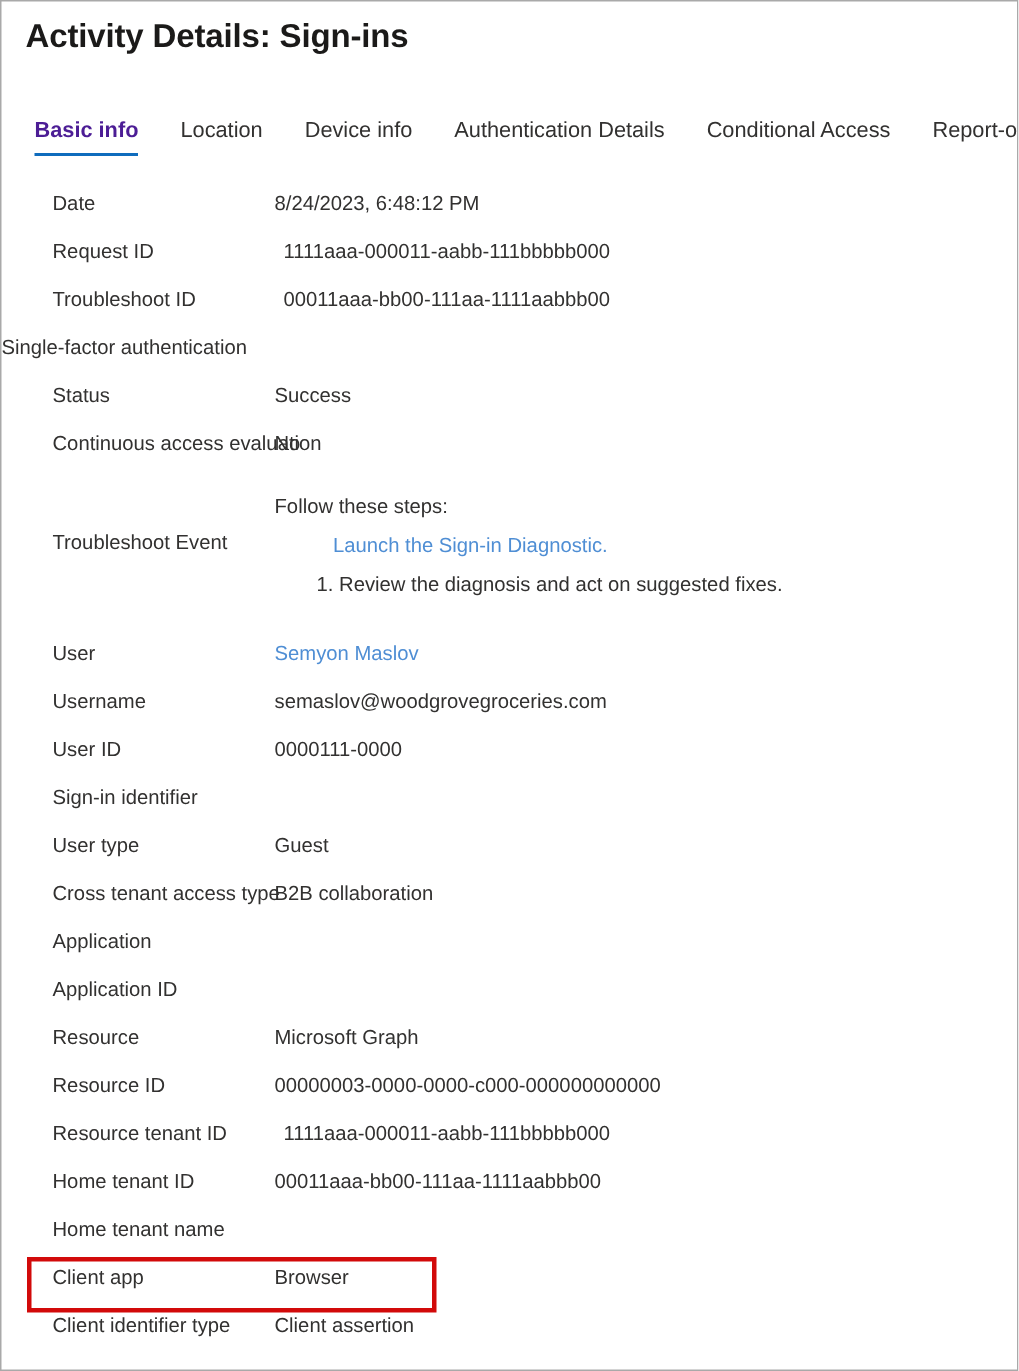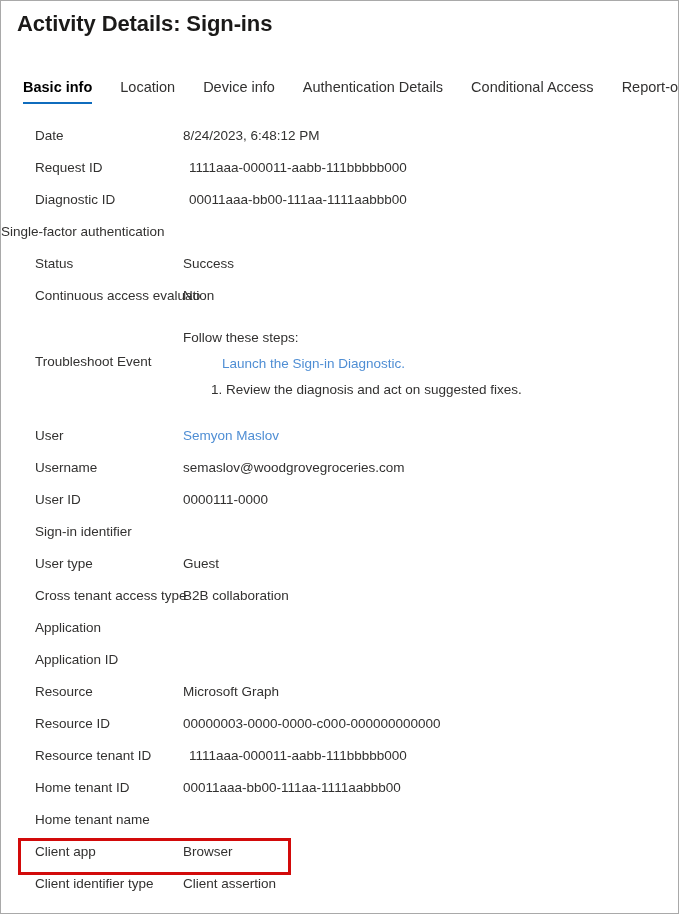--- a/index.html
+++ b/index.html
@@ -44,21 +44,21 @@
     position: relative;
     font-size: 14.5px;
     color: #323130;
     padding: 0 0 9px 0;
     margin-right: 28px;
     cursor: pointer;
   }
   .tab:last-child { margin-right: 0; }
   .tab.active {
     font-weight: 600;
-    color: #000000;
+    color: #4c1d95;
   }
   .tab.active::after {
     content: "";
     position: absolute;
     left: 0;
     right: 0;
     bottom: 0;
     height: 2px;
     background: #0f6cbd;
   }
@@ -169,21 +169,21 @@
   <div class="rows" id="rows">
       <div class="row">
         <div class="lbl">Date</div>
         <div class="val">8/24/2023, 6:48:12 PM</div>
       </div>
       <div class="row">
         <div class="lbl">Request ID</div>
         <div class="val indent">1111aaa-000011-aabb-111bbbbb000</div>
       </div>
       <div class="row">
-        <div class="lbl">Diagnostic ID</div>
+        <div class="lbl">Troubleshoot ID</div>
         <div class="val indent">00011aaa-bb00-111aa-1111aabbb00</div>
       </div>
       <div class="row">
         <div class="val">Single-factor authentication</div>
       </div>
       <div class="row">
         <div class="lbl">Status</div>
         <div class="val">Success</div>
       </div>
       <div class="row">

